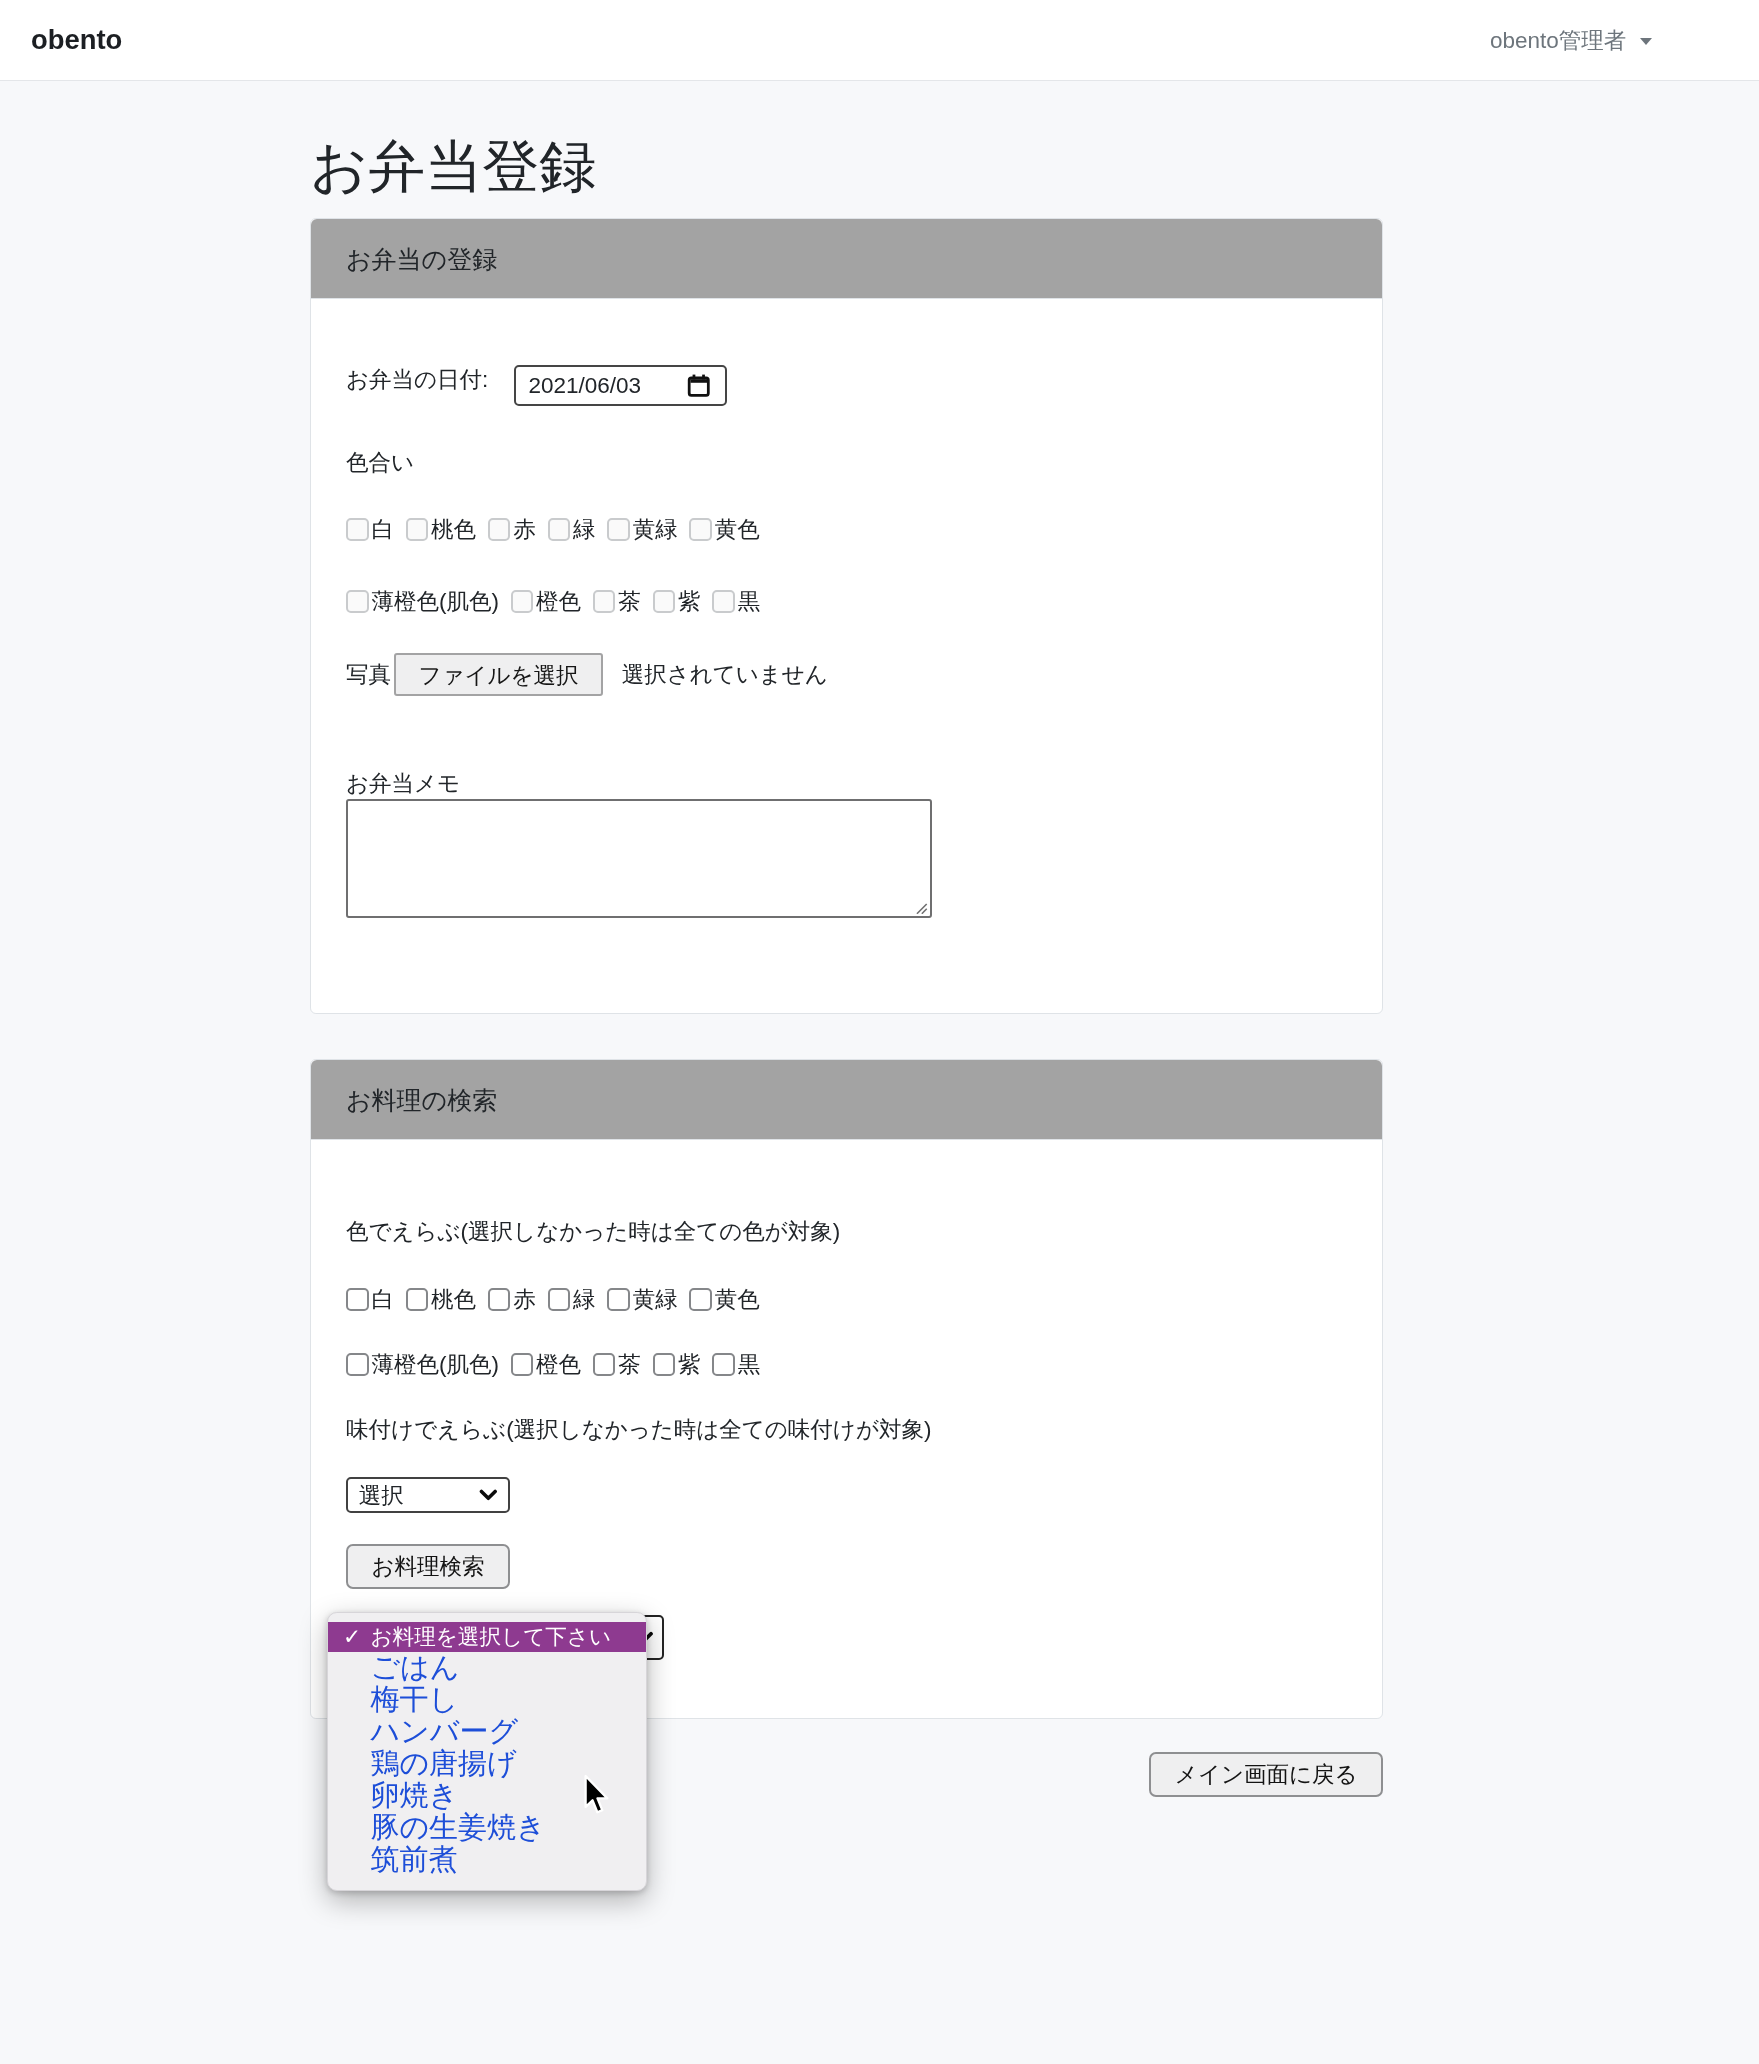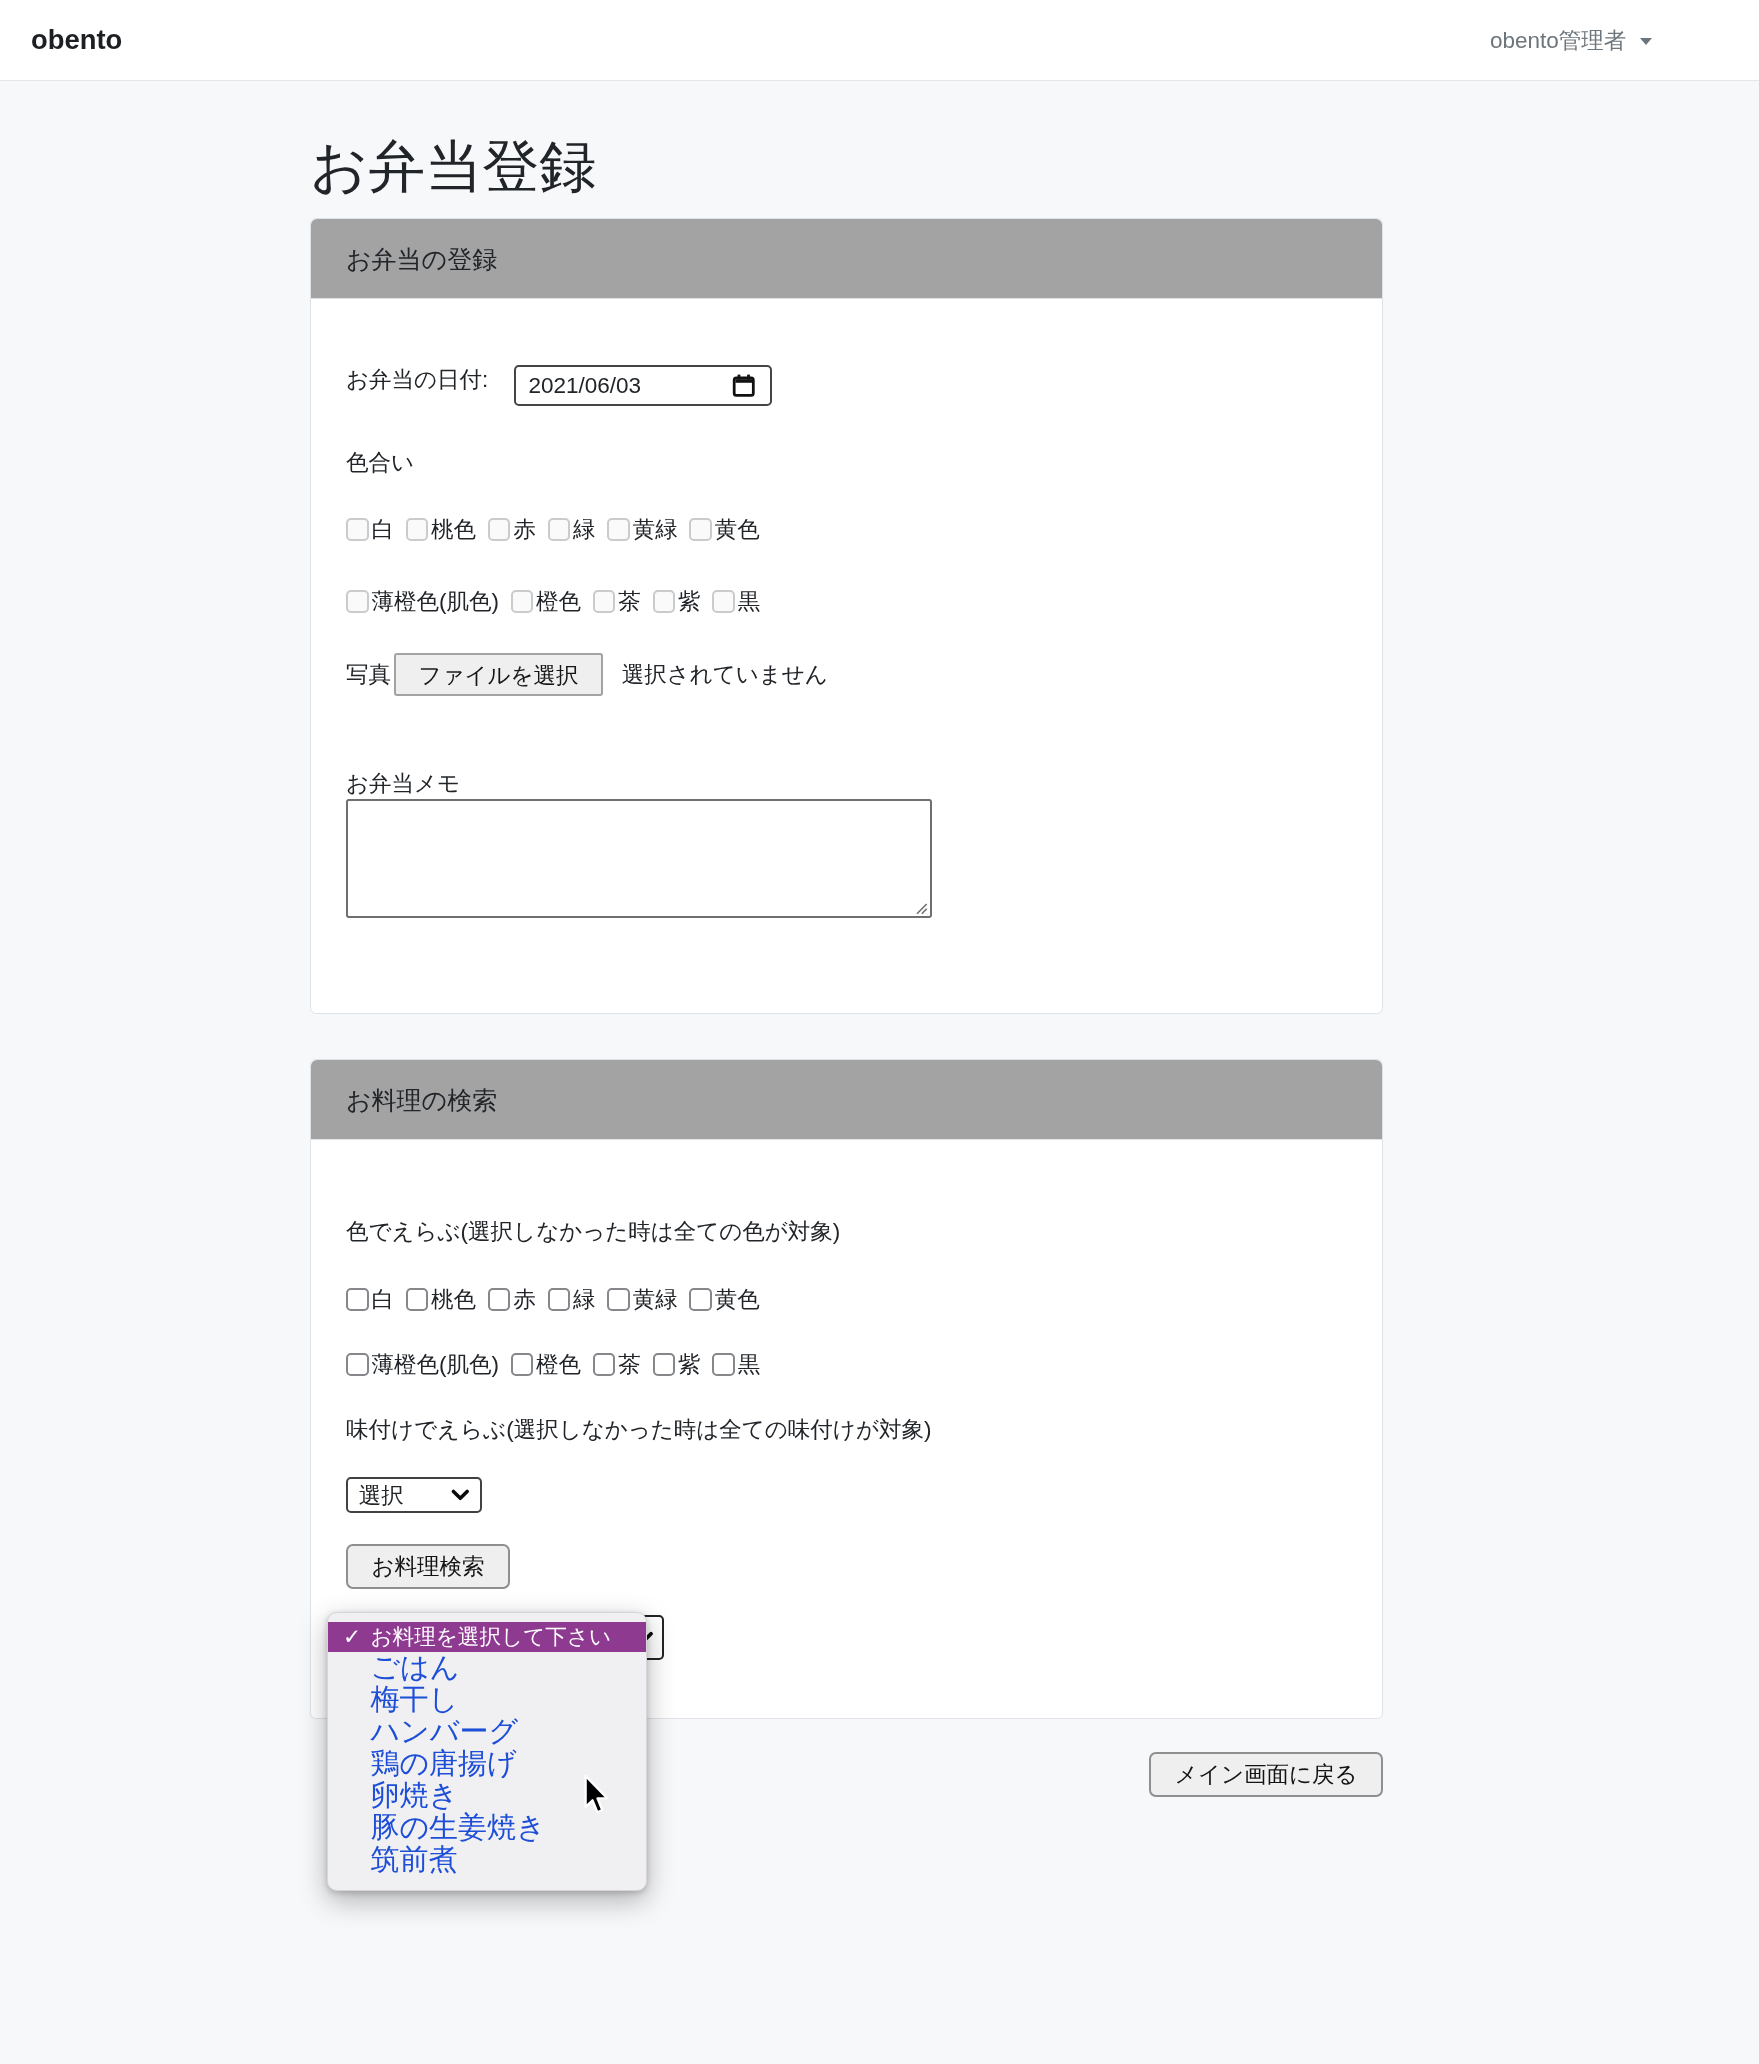--- a/index.html
+++ b/index.html
@@ -68,21 +68,21 @@
   .card-body { padding: 0 35px; }
   .body1 { padding-top: 66px; padding-bottom: 60px; }
   .body2 { padding-top: 77px; padding-bottom: 58px; }
 
   .row-line { line-height: 30px; }
 
   
   .date-row { display: flex; margin-bottom: 42px; }
   .date-input {
     margin-left: 25.5px;
-    width: 258px;
+    width: 213px;
     height: 41px;
     border: 2px solid #454545;
     border-radius: 4.9px;
     background: #fff;
     display: inline-flex;
     align-items: center;
     justify-content: space-between;
     padding: 0 13.7px 0 12.7px;
     cursor: text;
   }
@@ -152,21 +152,21 @@
 
   .select {
     background: #fff;
     border: 2px solid #414141;
     border-radius: 4.9px;
     display: inline-flex;
     align-items: center;
     justify-content: space-between;
     cursor: pointer;
   }
-  .select-taste { width: 136px; height: 36px; padding: 0 10.8px 0 10.8px; }
+  .select-taste { width: 164px; height: 36px; padding: 0 10.8px 0 10.8px; }
   .chev { flex: none; }
 
   .select-dish {
     width: 318px; height: 45px;
     border-color: #232323;
     padding: 0 8.8px 0 13.7px;
     position: relative;
     display: flex;
     align-items: center;
     justify-content: flex-end;

